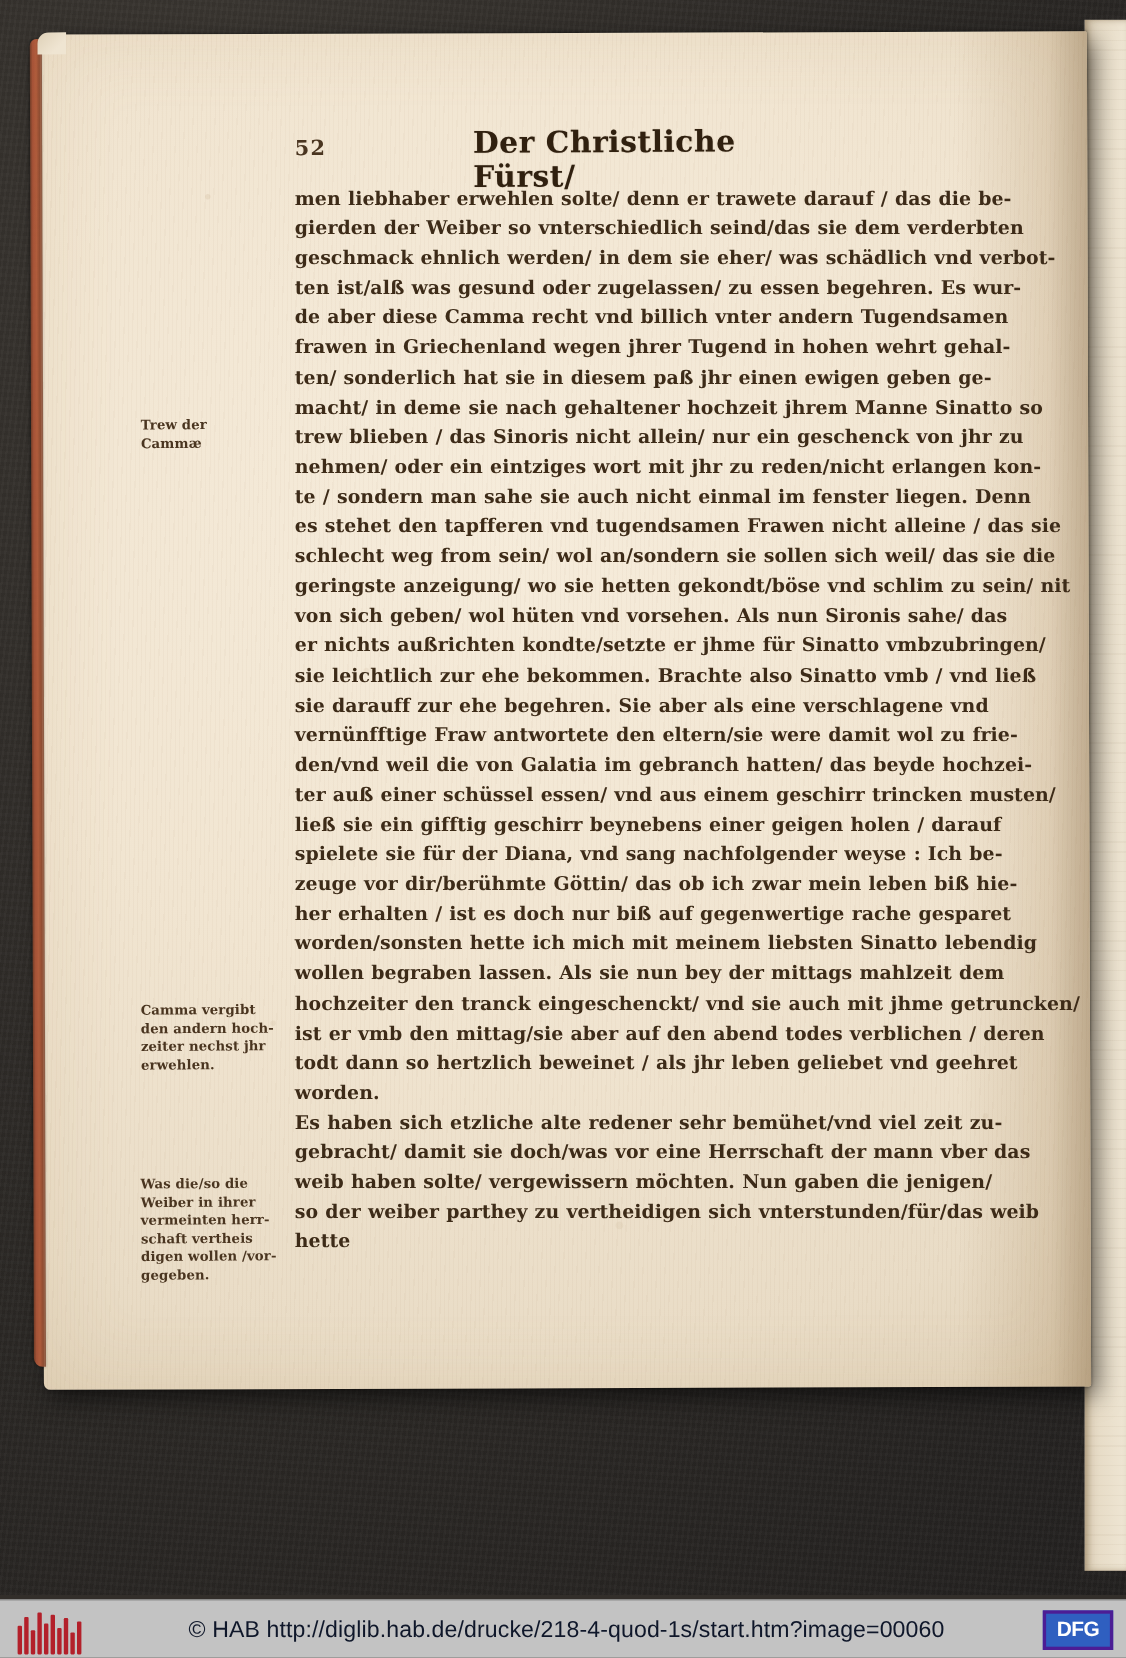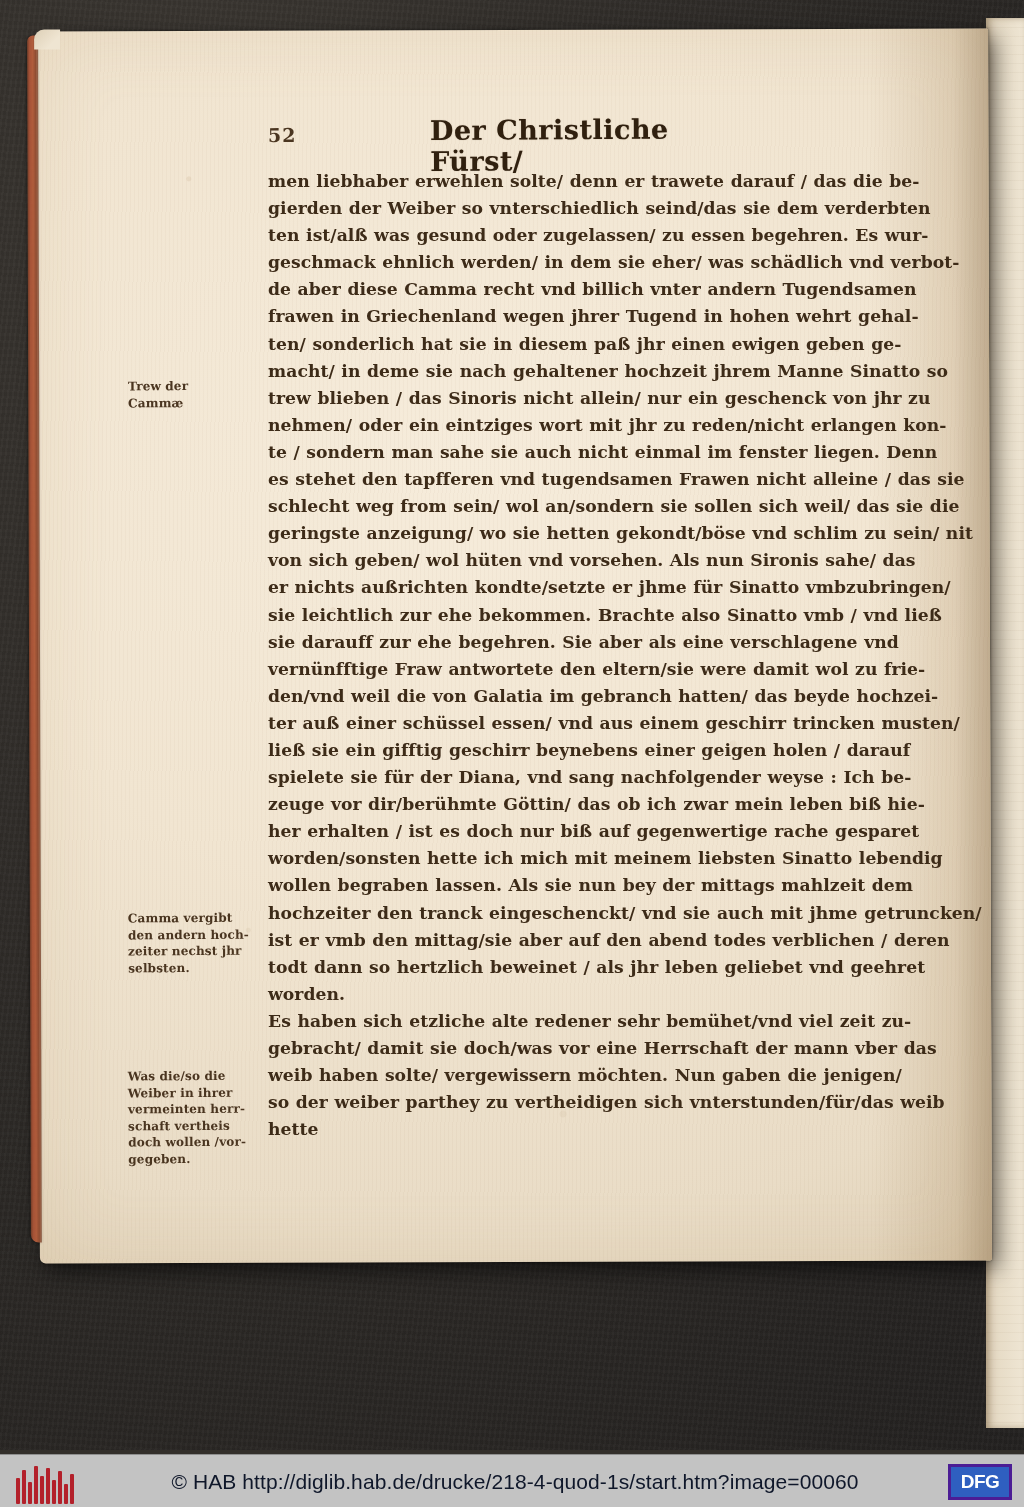--- a/index.html
+++ b/index.html
@@ -177,22 +177,22 @@
 </div>
 
 <div id="page-number" class="fraktur">52</div>
 
 <div id="running-head" class="fraktur">Der Christliche Fürst/</div>
 
 <div id="body-column" class="fraktur">
   <p>
     <span class="ln">men liebhaber erwehlen solte/ denn er trawete darauf / das die be-</span>
     <span class="ln">gierden der Weiber so vnterschiedlich seind/das sie dem verderbten</span>
+    <span class="ln">geschmack ehnlich werden/ in dem sie eher/ was schädlich vnd verbot-</span>
     <span class="ln">ten ist/alß was gesund oder zugelassen/ zu essen begehren.   Es wur-</span>
-    <span class="ln">geschmack ehnlich werden/ in dem sie eher/ was schädlich vnd verbot-</span>
     <span class="ln">de aber diese Camma recht vnd billich vnter andern Tugendsamen</span>
     <span class="ln">frawen in Griechenland  wegen jhrer Tugend in hohen wehrt gehal-</span>
     <span class="ln">ten/  sonderlich hat sie in diesem paß jhr  einen  ewigen geben ge-</span>
     <span class="ln">macht/ in deme sie nach gehaltener hochzeit jhrem Manne Sinatto so</span>
     <span class="ln">trew blieben /  das Sinoris nicht allein/ nur ein geschenck von jhr zu</span>
     <span class="ln">nehmen/ oder ein eintziges wort mit jhr zu reden/nicht erlangen kon-</span>
     <span class="ln">te / sondern man sahe sie auch nicht einmal im fenster liegen.   Denn</span>
     <span class="ln">es stehet den tapfferen vnd tugendsamen Frawen nicht alleine / das sie</span>
     <span class="ln">schlecht weg from sein/ wol an/sondern sie sollen sich weil/ das sie die</span>
     <span class="ln">geringste anzeigung/ wo sie hetten gekondt/böse vnd schlim zu sein/ nit</span>
@@ -225,29 +225,29 @@
 
 <div id="marginal-1" class="marginal fraktur">
   <span class="ln">Trew der</span>
   <span class="ln">Cammæ</span>
 </div>
 
 <div id="marginal-2" class="marginal fraktur">
   <span class="ln">Camma vergibt</span>
   <span class="ln">den andern hoch-</span>
   <span class="ln">zeiter nechst jhr</span>
-  <span class="ln">selbsten.</span>
+  <span class="ln">erwehlen.</span>
 </div>
 
 <div id="marginal-3" class="marginal fraktur">
   <span class="ln">Was die/so die</span>
   <span class="ln">Weiber in ihrer</span>
   <span class="ln">vermeinten herr-</span>
   <span class="ln">schaft vertheis</span>
-  <span class="ln">doch wollen /vor-</span>
+  <span class="ln">digen wollen /vor-</span>
   <span class="ln">gegeben.</span>
 </div>
 
 <div id="credit-bar">
   <div id="hab-logo">
     <i style="height:26px"></i>
       <i style="height:34px"></i>
       <i style="height:22px"></i>
       <i style="height:38px"></i>
     <i style="height:28px"></i>

